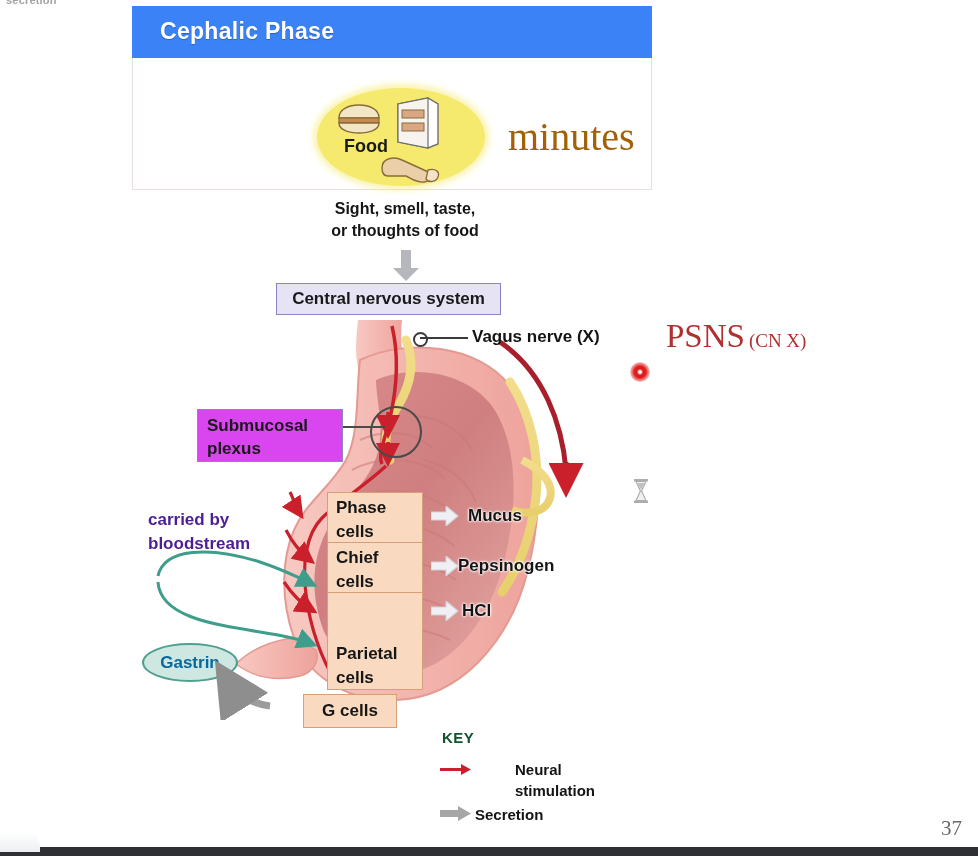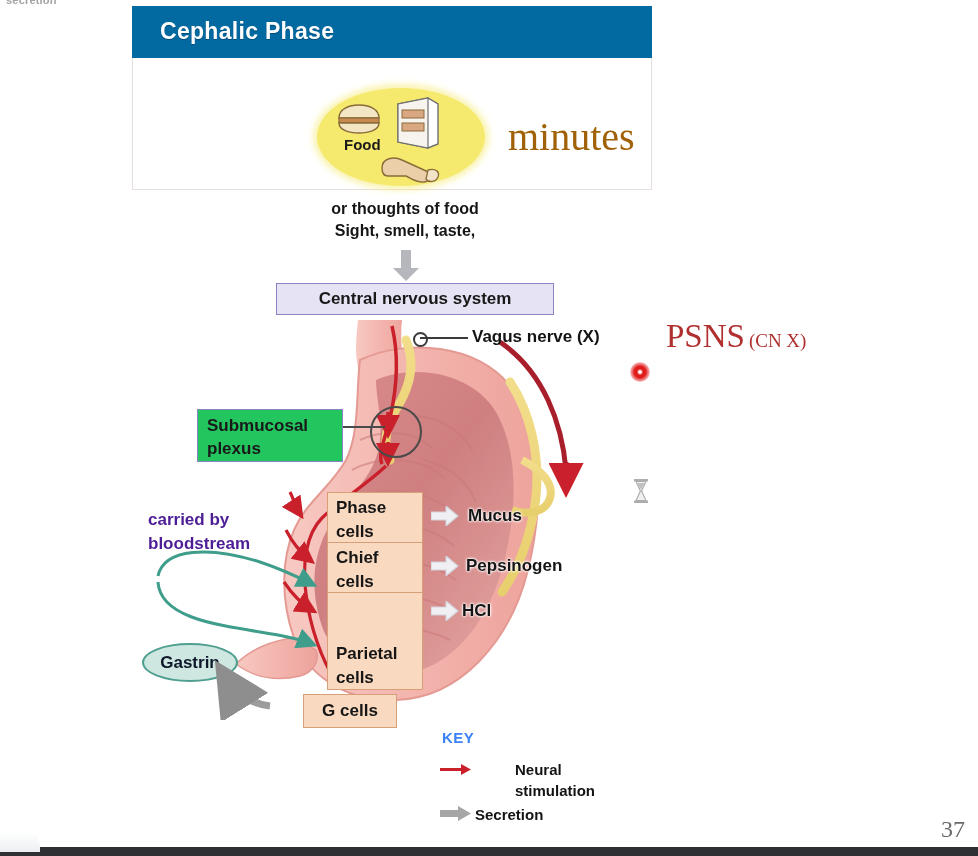--- a/index.html
+++ b/index.html
@@ -21,39 +21,39 @@
   }
 
   
   .figure-panel{
     position:absolute;left:132px;top:6px;width:520px;height:184px;
     background:#fff;border:1px solid #e7dede;border-top:none;
     box-sizing:border-box;
   }
   .panel-header{
     position:absolute;left:132px;top:6px;width:520px;height:52px;
-    background:#0369a1;
+    background:#3b82f6;
     box-sizing:border-box;
   }
   .panel-header .title{
     position:absolute;left:28px;top:12px;
     color:#ffffff;font-size:23px;font-weight:bold;
     letter-spacing:.3px;
     text-shadow:0 1px 1px rgba(0,0,0,.25);
   }
 
   
   .food-oval{
     position:absolute;left:317px;top:88px;width:168px;height:98px;
     background:#f5ea6e;border-radius:50%;
     box-shadow:0 0 6px 4px rgba(245,234,110,.55);
   }
   .food-label{
     position:absolute;left:344px;top:136px;
-    font-size:15px;font-weight:bold;color:#1a1a1a;
+    font-size:18px;font-weight:bold;color:#1a1a1a;
   }
   .burger{position:absolute;left:337px;top:104px;width:44px;height:30px;}
   .cake{position:absolute;left:394px;top:96px;width:46px;height:54px;}
   .drumstick{position:absolute;left:372px;top:152px;width:70px;height:32px;}
 
   .minutes{
     position:absolute;left:508px;top:113px;
     font-family:"Liberation Serif", serif;
     font-size:40px;color:#a16207;
   }
@@ -65,21 +65,21 @@
     line-height:22px;
   }
 
   
   .arrow-down-grey{
     position:absolute;left:392px;top:250px;width:28px;height:32px;
   }
 
   
   .cns-box{
-    position:absolute;left:276px;top:283px;width:278px;height:32px;
+    position:absolute;left:276px;top:283px;width:225px;height:32px;
     background:#e6e3f5;border:1px solid #8b84c4;
     box-sizing:border-box;
     display:flex;align-items:center;justify-content:center;
   }
   .cns-box span{font-size:17px;font-weight:bold;color:#191919;}
 
   
   .stomach{position:absolute;left:210px;top:320px;width:430px;height:400px;}
 
   
@@ -113,21 +113,21 @@
   }
   
   .hourglass{
     position:absolute;left:632px;top:478px;width:18px;height:26px;
     opacity:.62;
   }
 
   
   .submucosal-box{
     position:absolute;left:197px;top:409px;width:146px;height:53px;
-    background:#22c55e;border:1px solid #8b84c4;
+    background:#d946ef;border:1px solid #8b84c4;
     box-sizing:border-box;padding:4px 8px 0 9px;
   }
   .submucosal-box span{
     display:block;font-size:17px;font-weight:bold;color:#191919;line-height:23px;
   }
   .submucosal-leader{
     position:absolute;left:343px;top:426px;width:42px;height:1.5px;background:#4a4a4a;
   }
   .plexus-circle{
     position:absolute;left:370px;top:406px;width:48px;height:48px;
@@ -164,50 +164,50 @@
     text-shadow:0 0 3px #fff, 0 0 3px #fff, 0 0 2px #fff;
   }
   .sec-arrow{position:absolute;width:28px;height:20px;}
 
   
   .gastrin{
     position:absolute;left:142px;top:643px;width:92px;height:35px;
     background:#cfe7e1;border:2px solid #4f9f90;border-radius:50%;
     display:flex;align-items:center;justify-content:center;
   }
-  .gastrin span{font-size:17px;font-weight:bold;color:#0f172a;}
+  .gastrin span{font-size:17px;font-weight:bold;color:#0369a1;}
 
   .gcells{
     position:absolute;left:267px;top:694px;width:92px;height:32px;
     background:#f9d9bf;border:1px solid #d79f78;
     display:flex;align-items:center;justify-content:center;margin-left:36px;
   }
   .gcells span{font-size:17px;font-weight:bold;color:#161616;}
 
   
   .key-title{
     position:absolute;left:442px;top:729px;
-    font-size:15px;font-weight:bold;color:#3b82f6;letter-spacing:.4px;
+    font-size:15px;font-weight:bold;color:#14532d;letter-spacing:.4px;
   }
   .key-row-1{
     position:absolute;left:475px;top:759px;
     font-size:15px;font-weight:bold;color:#141414;line-height:21px;margin-left:40px;
   }
   .key-row-2{
     position:absolute;left:475px;top:806px;
     font-size:15px;font-weight:bold;color:#141414;
   }
   .key-arrow-neural{position:absolute;left:440px;top:763px;width:32px;height:13px;}
   .key-arrow-secretion{position:absolute;left:440px;top:806px;width:32px;height:15px;}
 
   
   .page-number{
     position:absolute;left:941px;top:816px;
     font-family:"Liberation Serif", serif;
-    font-size:24px;color:#6a6a6a;
+    font-size:21px;color:#6a6a6a;
   }
 
   
   .bottom-bar{
     position:absolute;left:0;bottom:0;width:978px;height:9px;
     background:#2f3033;
   }
   .bottom-left-tab{
     position:absolute;left:0;bottom:4px;width:40px;height:20px;
     background:linear-gradient(180deg,#ffffff 0%,#eceff1 100%);
@@ -245,22 +245,22 @@
   <svg class="drumstick" viewBox="0 0 70 32">
     <path d="M10 16 C10 6 22 4 30 8 L52 18 C60 21 60 29 52 30 C45 31 40 27 34 24 L16 24 C11 24 10 20 10 16 Z" fill="#eacfa8" stroke="#8a6b3a" stroke-width="1.4"></path>
     <path d="M56 18 C64 16 68 20 66 25 C64 30 57 31 54 27 Z" fill="#f3e3c8" stroke="#8a6b3a" stroke-width="1.3"></path>
   </svg>
 
   <div class="food-label">Food</div>
 
   <div class="minutes">minutes</div>
 
   <div class="sst">
+    <div>Sight, smell, taste,</div>
     <div>or thoughts of food</div>
-    <div>Sight, smell, taste,</div>
   </div>
 
   <svg class="arrow-down-grey" viewBox="0 0 28 32">
     <path d="M9 0 H19 V18 H27 L14 31 L1 18 H9 Z" fill="#b6b6bd"></path>
   </svg>
 
   <div class="cns-box">
     <span>Central nervous system</span>
   </div>
 
@@ -401,21 +401,21 @@
   </div>
 
   <svg class="sec-arrow" style="left:431px;top:506px;" viewBox="0 0 28 20">
     <path d="M0 6 H15 V0 L27 10 L15 20 V14 H0 Z" fill="#f0f0f4" stroke="#d2d2da" stroke-width="1.2"></path>
   </svg>
   <div class="product" style="left:468px;top:506px;">Mucus</div>
 
   <svg class="sec-arrow" style="left:431px;top:556px;" viewBox="0 0 28 20">
     <path d="M0 6 H15 V0 L27 10 L15 20 V14 H0 Z" fill="#f0f0f4" stroke="#d2d2da" stroke-width="1.2"></path>
   </svg>
-  <div class="product" style="left:458px;top:556px;margin-left:8px;">Pepsinogen</div>
+  <div class="product" style="left:458px;top:556px;">Pepsinogen</div>
 
   <svg class="sec-arrow" style="left:431px;top:601px;" viewBox="0 0 28 20">
     <path d="M0 6 H15 V0 L27 10 L15 20 V14 H0 Z" fill="#f0f0f4" stroke="#d2d2da" stroke-width="1.2"></path>
   </svg>
   <div class="product" style="left:462px;top:601px;">HCl</div>
 
   <div class="gastrin">
     <span>Gastrin</span>
   </div>
 

